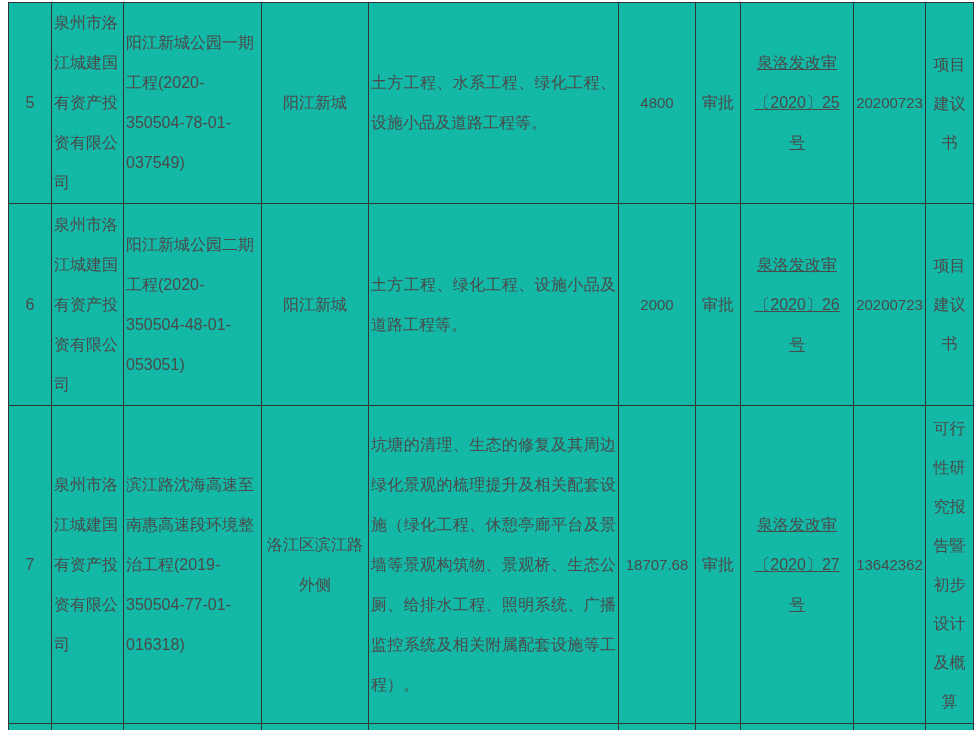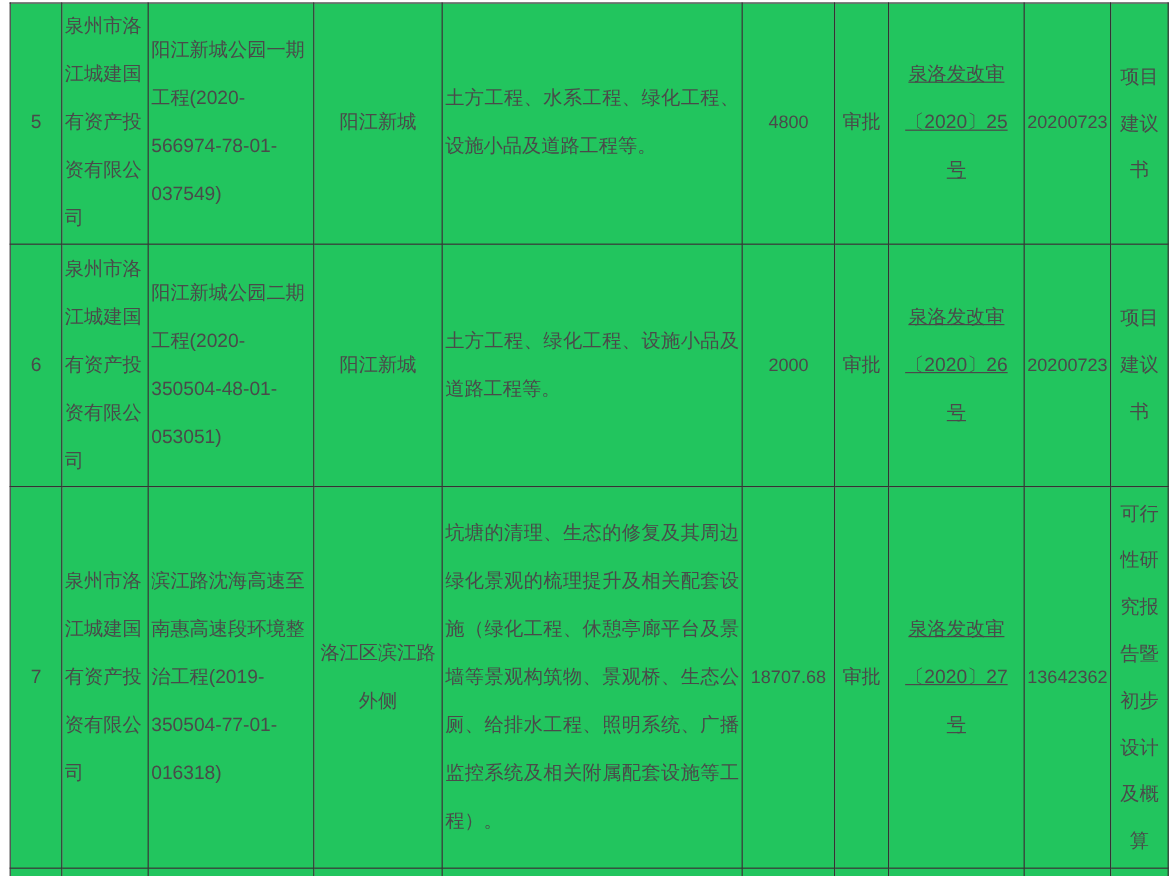--- a/index.html
+++ b/index.html
@@ -19,21 +19,21 @@
   }
   td {
     border: 1px solid #333333;
     vertical-align: middle;
     color: #4a4a4a;
     font-size: 16px;
     line-height: 40px;
     padding: 0 2px;
     text-align: center;
     word-break: normal;
-    background: #22c55e;
+    background: #14b8a6;
   }
   td.left  { text-align: left; }
   td.just  { text-align: justify; }
   td.num   { font-size: 15px; white-space: nowrap; padding: 0; margin-left: 13px; }
   td.docno { padding: 0 6px; text-decoration: underline; }
   td.doctype { line-height: 39px; }
   tr.r-a { height: 201px; }
   tr.r-b { height: 202px; }
   tr.r-c { height: 318px; }
   tr.r-partial { height: 52px; }
@@ -51,21 +51,21 @@
     <col style="width:77px">
     <col style="width:45px">
     <col style="width:113px">
     <col style="width:72px">
     <col style="width:48px">
   </colgroup>
   <tbody>
     <tr class="r-a">
       <td>5</td>
       <td class="left">泉州市洛江城建国有资产投资有限公司</td>
-      <td class="left">阳江新城公园一期工程(2020-566974-78-01-037549)</td>
+      <td class="left">阳江新城公园一期工程(2020-350504-78-01-037549)</td>
       <td>阳江新城</td>
       <td class="just">土方工程、水系工程、绿化工程、设施小品及道路工程等。</td>
       <td class="num">4800</td>
       <td>审批</td>
       <td class="docno">泉洛发改审〔2020〕25号</td>
       <td class="num">20200723</td>
       <td class="doctype">项目建议书</td>
     </tr>
     <tr class="r-b">
       <td>6</td>

